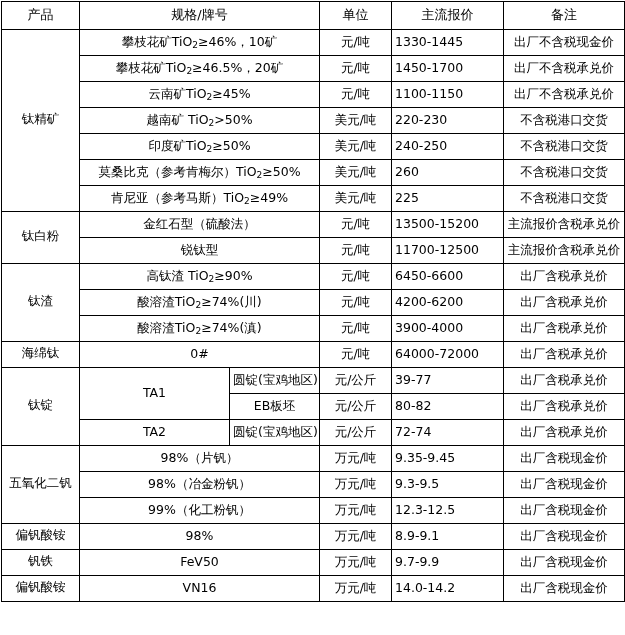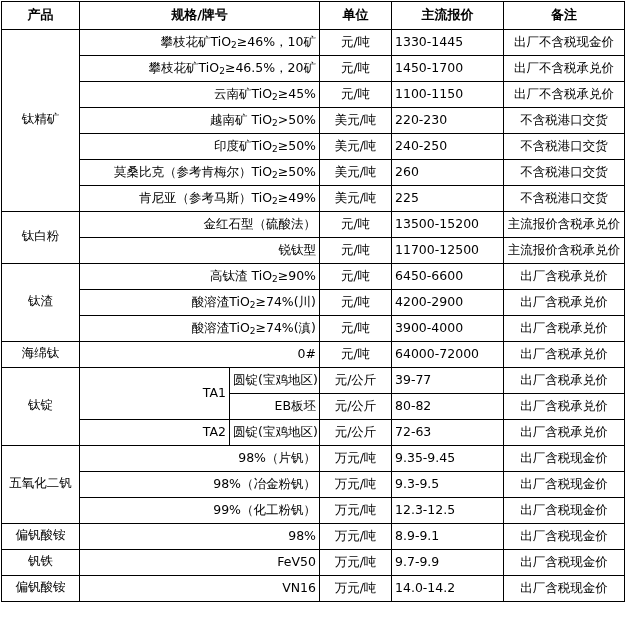--- a/index.html
+++ b/index.html
@@ -26,37 +26,37 @@
     padding: 0 3px;
     height: 26px;
     line-height: 1.15;
     vertical-align: middle;
     box-sizing: border-box;
     overflow: hidden;
     white-space: nowrap;
   }
   table.price-table thead td {
     text-align: center;
-    font-weight: bold;
+    font-weight: normal;
     font-size: 13px;
     height: 28px;
   }
   .c-prod {
     text-align: center;
     font-weight: bold;
     font-size: 13px;
     font-family: Liberation Mono, monospace;
   }
   .c-spec {
-    text-align: right;
+    text-align: center;
     font-weight: bold;
     font-size: 12.5px;
   }
   .c-spec-sub {
-    text-align: right;
+    text-align: center;
     font-weight: bold;
     font-size: 12.5px;
     margin-top: 12px;
   }
   .c-unit {
     text-align: center;
     margin-top: 20px;
   }
   .c-price {
     text-align: left;
@@ -159,21 +159,21 @@
       <tr>
         <td class="c-prod" rowspan="3">钛渣</td>
         <td class="c-spec" colspan="2">高钛渣 TiO<sub>2</sub>≥90%</td>
         <td class="c-unit">元/吨</td>
         <td class="c-price">6450-6600</td>
         <td class="c-note">出厂含税承兑价</td>
       </tr>
       <tr>
         <td class="c-spec" colspan="2">酸溶渣TiO<sub>2</sub>≥74%(川)</td>
         <td class="c-unit">元/吨</td>
-        <td class="c-price">4200-2900</td>
+        <td class="c-price">4200-6200</td>
         <td class="c-note">出厂含税承兑价</td>
       </tr>
       <tr>
         <td class="c-spec" colspan="2">酸溶渣TiO<sub>2</sub>≥74%(滇)</td>
         <td class="c-unit">元/吨</td>
         <td class="c-price">3900-4000</td>
         <td class="c-note">出厂含税承兑价</td>
       </tr>
       <tr>
         <td class="c-prod" rowspan="1">海绵钛</td>
@@ -193,21 +193,21 @@
       <tr>
         <td class="c-spec-sub">EB板坯</td>
         <td class="c-unit">元/公斤</td>
         <td class="c-price">80-82</td>
         <td class="c-note">出厂含税承兑价</td>
       </tr>
       <tr>
         <td class="c-spec" rowspan="1">TA2</td>
         <td class="c-spec-sub">圆锭(宝鸡地区)</td>
         <td class="c-unit">元/公斤</td>
-        <td class="c-price">72-63</td>
+        <td class="c-price">72-74</td>
         <td class="c-note">出厂含税承兑价</td>
       </tr>
       <tr>
         <td class="c-prod" rowspan="3">五氧化二钒</td>
         <td class="c-spec" colspan="2">98%（片钒）</td>
         <td class="c-unit">万元/吨</td>
         <td class="c-price">9.35-9.45</td>
         <td class="c-note">出厂含税现金价</td>
       </tr>
       <tr>

